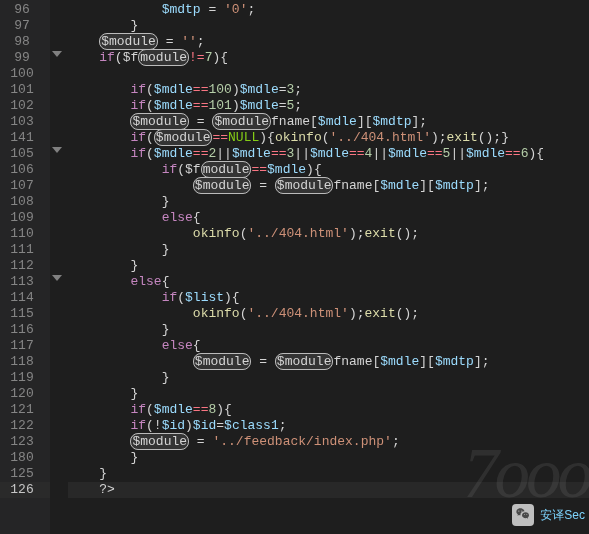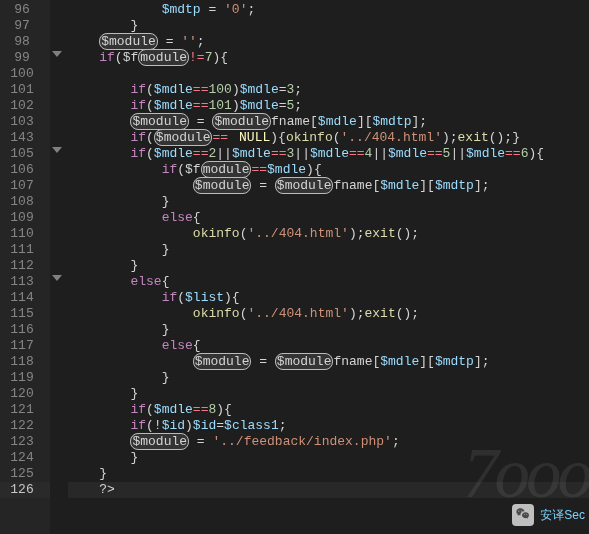--- a/index.html
+++ b/index.html
@@ -43,21 +43,21 @@
   }
   .code .line { height: 16px; line-height: 16px; }
   .code .line.active { background: rgba(80,80,80,0.2); }
   .v  { color: #9cdcfe; }   
   .k  { color: #c586c0; }   
   .f  { color: #dcdcaa; }   
   .n  { color: #b5cea8; }   
   .s  { color: #ce9178; }   
   .c  { color: #d4d4d4; }   
   .op { color: #f97583; }   
-  .nl { color: #fef9c3; margin-left: 11px; }   
+  .nl { color: #84cc16; }   
   .box {
     border: 1px solid #bbbbbb;
     background: rgba(180,180,180,0.15);
     border-radius: 8px;
     padding: 0 1px;
     color: #d4d4d4;
   }
 
   .watermark {
     position: absolute;
@@ -98,41 +98,41 @@
 <div class="editor">
   <div class="gutter" id="gutter">
       <div class="ln">96</div>
       <div class="ln">97</div>
       <div class="ln">98</div>
       <div class="ln">99<span class="fold"></span></div>
       <div class="ln">100</div>
       <div class="ln">101</div>
       <div class="ln">102</div>
       <div class="ln">103</div>
-      <div class="ln">143</div>
+      <div class="ln">141</div>
       <div class="ln">105<span class="fold"></span></div>
       <div class="ln">106</div>
       <div class="ln">107</div>
       <div class="ln">108</div>
       <div class="ln">109</div>
       <div class="ln">110</div>
       <div class="ln">111</div>
       <div class="ln">112</div>
       <div class="ln">113<span class="fold"></span></div>
       <div class="ln">114</div>
       <div class="ln">115</div>
       <div class="ln">116</div>
       <div class="ln">117</div>
       <div class="ln">118</div>
       <div class="ln">119</div>
       <div class="ln">120</div>
       <div class="ln">121</div>
       <div class="ln">122</div>
       <div class="ln">123</div>
-      <div class="ln">124</div>
+      <div class="ln">180</div>
       <div class="ln">125</div>
       <div class="ln active">126</div>
     </div>
   <div class="code" id="code"><div class="line">            <span class="v">$mdtp</span><span class="c"> = </span><span class="s">'0'</span><span class="c">;</span></div><div class="line">        <span class="c">}</span></div><div class="line">    <span class="box">$module</span><span class="c"> = </span><span class="s">''</span><span class="c">;</span></div><div class="line">    <span class="k">if</span><span class="c">($f</span><span class="box">module</span><span class="op">!=</span><span class="n">7</span><span class="c">){</span></div><div class="line"></div><div class="line">        <span class="k">if</span><span class="c">(</span><span class="v">$mdle</span><span class="op">==</span><span class="n">100</span><span class="c">)</span><span class="v">$mdle</span><span class="c">=</span><span class="n">3</span><span class="c">;</span></div><div class="line">        <span class="k">if</span><span class="c">(</span><span class="v">$mdle</span><span class="op">==</span><span class="n">101</span><span class="c">)</span><span class="v">$mdle</span><span class="c">=</span><span class="n">5</span><span class="c">;</span></div><div class="line">        <span class="box">$module</span><span class="c"> = </span><span class="box">$module</span><span class="c">fname[</span><span class="v">$mdle</span><span class="c">][</span><span class="v">$mdtp</span><span class="c">];</span></div><div class="line">        <span class="k">if</span><span class="c">(</span><span class="box">$module</span><span class="op">==</span><span class="nl">NULL</span><span class="c">){</span><span class="f">okinfo</span><span class="c">(</span><span class="s">'../404.html'</span><span class="c">);</span><span class="f">exit</span><span class="c">();}</span></div><div class="line">        <span class="k">if</span><span class="c">(</span><span class="v">$mdle</span><span class="op">==</span><span class="n">2</span><span class="c">||</span><span class="v">$mdle</span><span class="op">==</span><span class="n">3</span><span class="c">||</span><span class="v">$mdle</span><span class="op">==</span><span class="n">4</span><span class="c">||</span><span class="v">$mdle</span><span class="op">==</span><span class="n">5</span><span class="c">||</span><span class="v">$mdle</span><span class="op">==</span><span class="n">6</span><span class="c">){</span></div><div class="line">            <span class="k">if</span><span class="c">($f</span><span class="box">module</span><span class="op">==</span><span class="v">$mdle</span><span class="c">){</span></div><div class="line">                <span class="box">$module</span><span class="c"> = </span><span class="box">$module</span><span class="c">fname[</span><span class="v">$mdle</span><span class="c">][</span><span class="v">$mdtp</span><span class="c">];</span></div><div class="line">            <span class="c">}</span></div><div class="line">            <span class="k">else</span><span class="c">{</span></div><div class="line">                <span class="f">okinfo</span><span class="c">(</span><span class="s">'../404.html'</span><span class="c">);</span><span class="f">exit</span><span class="c">();</span></div><div class="line">            <span class="c">}</span></div><div class="line">        <span class="c">}</span></div><div class="line">        <span class="k">else</span><span class="c">{</span></div><div class="line">            <span class="k">if</span><span class="c">(</span><span class="v">$list</span><span class="c">){</span></div><div class="line">                <span class="f">okinfo</span><span class="c">(</span><span class="s">'../404.html'</span><span class="c">);</span><span class="f">exit</span><span class="c">();</span></div><div class="line">            <span class="c">}</span></div><div class="line">            <span class="k">else</span><span class="c">{</span></div><div class="line">                <span class="box">$module</span><span class="c"> = </span><span class="box">$module</span><span class="c">fname[</span><span class="v">$mdle</span><span class="c">][</span><span class="v">$mdtp</span><span class="c">];</span></div><div class="line">            <span class="c">}</span></div><div class="line">        <span class="c">}</span></div><div class="line">        <span class="k">if</span><span class="c">(</span><span class="v">$mdle</span><span class="op">==</span><span class="n">8</span><span class="c">){</span></div><div class="line">        <span class="k">if</span><span class="c">(!</span><span class="v">$id</span><span class="c">)</span><span class="v">$id</span><span class="c">=</span><span class="v">$class1</span><span class="c">;</span></div><div class="line">        <span class="box">$module</span><span class="c"> = </span><span class="s">'../feedback/index.php'</span><span class="c">;</span></div><div class="line">        <span class="c">}</span></div><div class="line">    <span class="c">}</span></div><div class="line active">    <span class="c">?&gt;</span></div></div>
 </div>
 
 <div class="splatter">7ooo</div>
 
 <div class="watermark">
   <span class="bubble">

